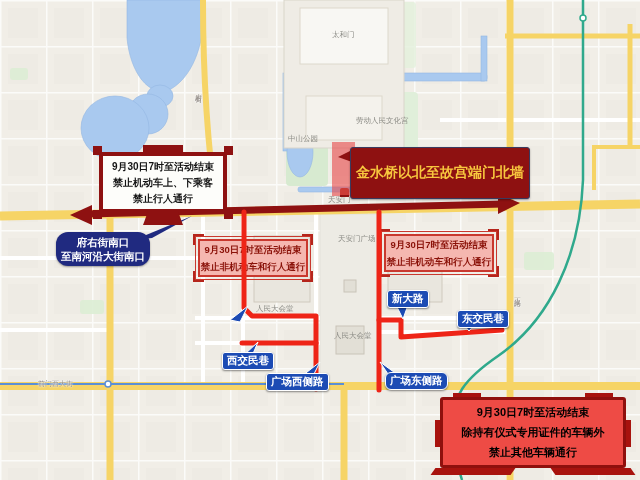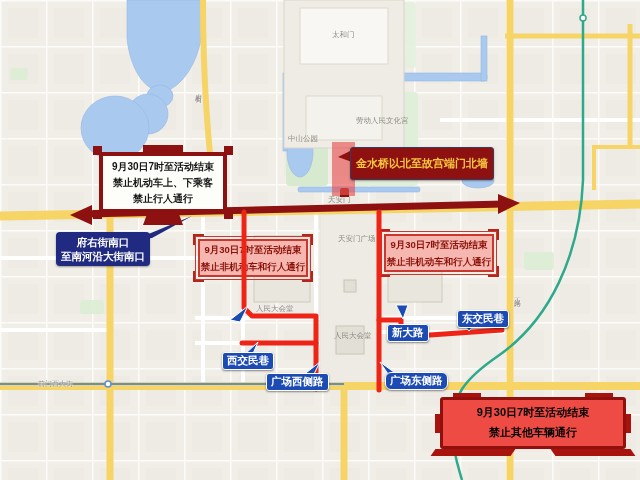--- a/index.html
+++ b/index.html
@@ -20,41 +20,41 @@
     padding:3px 0 2px 0;
   }
   .banner .kb{position:absolute;width:9px;height:9px;background:#8e1111;}
   .kb.tl{left:-10px;top:-10px}.kb.tr{right:-10px;top:-10px}
   .kb.bl{left:-10px;bottom:-10px}.kb.br2{right:-10px;bottom:-10px}
   .banner .tabt{position:absolute;left:50%;margin-left:-20px;top:-11px;width:40px;height:8px;background:#8e1111;}
   .banner .tabb{position:absolute;left:50%;margin-left:-20px;bottom:-16px;width:40px;height:13px;background:#8e1111;clip-path:polygon(12% 0,88% 0,100% 100%,0 100%);}
 
   
   .navy{
-    z-index:4;background:#202a80;color:#fff;border-radius:4px;
+    z-index:4;background:#202a80;color:#fff;border-radius:12px;
     font-size:10.5px;font-weight:bold;text-align:center;line-height:1.35;
     padding:3px 5px;box-shadow:0 1px 2px rgba(0,0,0,.35);
   }
 
   
   .pink{
     z-index:2;background:#f5b7b0;border:2px solid #c9382e;outline:1px solid #c9382e;outline-offset:2px;
     color:#8a1108;font-weight:bold;font-size:9.5px;line-height:1.75;text-align:center;
     padding:1px 0;
   }
   .pink .br{position:absolute;width:9px;height:9px;border:2px solid #b5251c;}
   .br.tl{left:-7px;top:-7px;border-right:none;border-bottom:none}
   .br.tr{right:-7px;top:-7px;border-left:none;border-bottom:none}
   .br.bl{left:-7px;bottom:-7px;border-right:none;border-top:none}
   .br.brr{right:-7px;bottom:-7px;border-left:none;border-top:none}
 
   
   .zone{
     z-index:4;background:#8e1111;color:#f7c63e;border:1px solid #3a3a5e;border-radius:3px;
-    font-size:11px;font-weight:bold;padding:8px 5px;box-shadow:0 1px 2px rgba(0,0,0,.35);
+    font-size:14px;font-weight:bold;padding:16px 5px;box-shadow:0 1px 2px rgba(0,0,0,.35);
   }
 
   
   .rb{
     z-index:4;background:#1c4bb4;border:1.5px solid #fff;border-radius:3px;
     color:#fff;font-size:10.5px;font-weight:bold;padding:1px 4px;
     box-shadow:0 1px 2px rgba(0,0,0,.45);
   }
 
   
@@ -219,31 +219,32 @@
   <div class="lbl navy" style="left:56px;top:232px;">
     <div>府右街南口</div>
     <div>至南河沿大街南口</div>
   </div>
 
   <div class="lbl zone" style="left:350px;top:147px;">金水桥以北至故宫端门北墙</div>
 
   <div class="lbl rb" style="left:222px;top:352px;">西交民巷</div>
   <div class="lbl rb" style="left:266px;top:373px;">广场西侧路</div>
   <div class="lbl rb" style="left:385px;top:372px;border-radius:6px;">广场东侧路</div>
-  <div class="lbl rb" style="left:387px;top:290px;margin-top:34px;">新大路</div>
+  <div class="lbl rb" style="left:387px;top:290px;">新大路</div>
   <div class="lbl rb" style="left:457px;top:310px;">东交民巷</div>
 
   <div class="lbl redbox" style="left:440px;top:397px;width:186px;">
     <span class="wingL"></span>
     <span class="wingR"></span>
     <span class="ntL"></span>
     <span class="ntR"></span>
     <span class="tTL"></span>
     <span class="tTR"></span>
     <div>9月30日7时至活动结束</div>
+    <div>除持有仪式专用证件的车辆外</div>
     <div>禁止其他车辆通行</div>
   </div>
 
   <div class="lbl ml" style="left:338px;top:234px;">天安门广场</div>
   <div class="lbl ml" style="left:256px;top:304px;">人民大会堂</div>
   <div class="lbl ml" style="left:334px;top:331px;">人民大会堂</div>
   <div class="lbl ml" style="left:328px;top:195px;">天安门</div>
   <div class="lbl ml" style="left:288px;top:134px;">中山公园</div>
   <div class="lbl ml" style="left:356px;top:116px;">劳动人民文化宫</div>
   <div class="lbl ml" style="left:332px;top:30px;">太和门</div>

